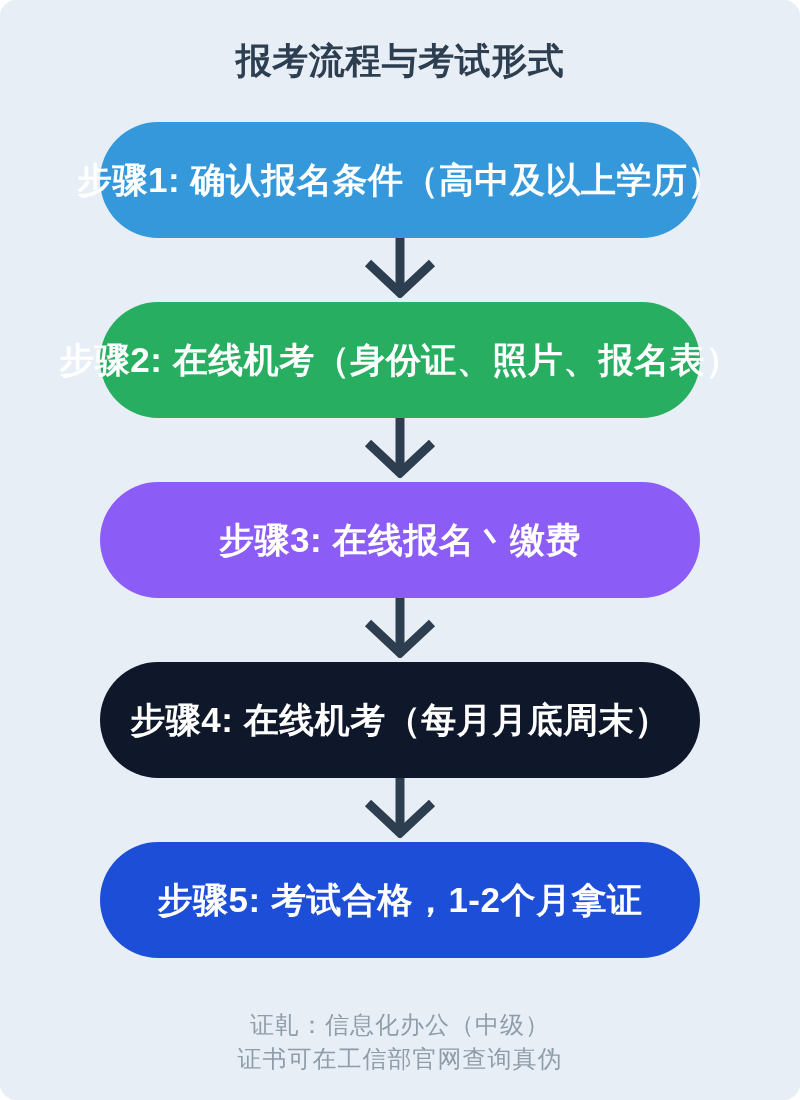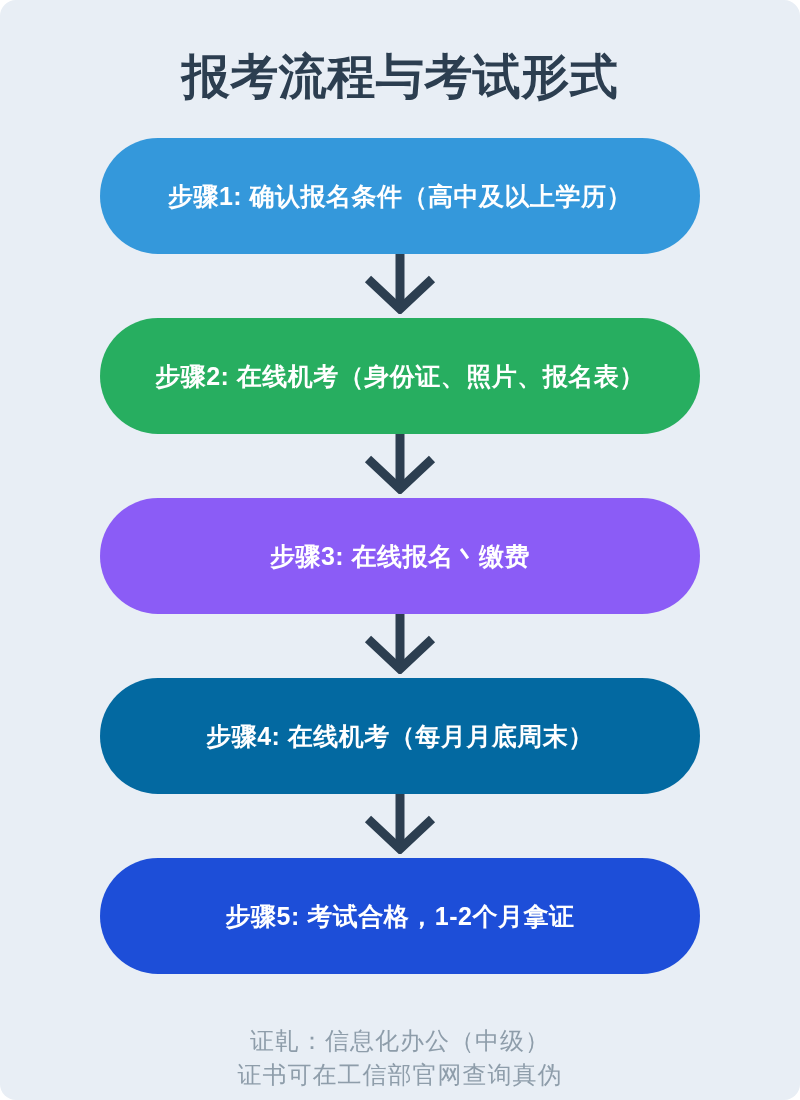--- a/index.html
+++ b/index.html
@@ -11,25 +11,25 @@
   .canvas {
     position: relative;
     width: 800px;
     height: 1100px;
     background: var(--bg, #e8eef5);
     border-radius: 16px;
     overflow: hidden;
     box-sizing: border-box;
   }
   .title {
-    margin: 16px;
+    margin: 0;
     padding-top: 40px;
     height: 42px;
     text-align: center;
-    font-size: 48px;
+    font-size: 36px;
     line-height: 42px;
     font-weight: bold;
     color: var(--title, #2c3e50);
     letter-spacing: 0.5px;
   }
   .flow {
     margin-top: 40px;
     display: flex;
     flex-direction: column;
     align-items: center;
@@ -40,21 +40,21 @@
     border-radius: 58px;
     display: flex;
     align-items: center;
     justify-content: center;
     box-sizing: border-box;
     padding: 0 18px;
     text-align: center;
   }
   .step-label {
     color: var(--step_text, #ffffff);
-    font-size: 25px;
+    font-size: 35px;
     font-weight: bold;
     white-space: nowrap;
     letter-spacing: 0.5px;
   }
   .arrow {
     height: 64px;
     width: 600px;
     display: flex;
     align-items: flex-start;
     justify-content: center;
@@ -109,21 +109,21 @@
       <span class="step-label">步骤3: 在线报名丶缴费</span>
     </div>
 
     <div class="arrow">
       <svg width="104" height="60" viewBox="0 0 104 60">
         <line x1="52" y1="0" x2="52" y2="50" stroke="#2c3e50" stroke-width="9"></line>
         <path d="M20 25 L52 55 L84 25" fill="none" stroke="#2c3e50" stroke-width="9" stroke-linejoin="miter"></path>
       </svg>
     </div>
 
-    <div class="step" style="background: #0369a1;">
+    <div class="step" style="background: #0f172a;">
       <span class="step-label">步骤4: 在线机考（每月月底周末）</span>
     </div>
 
     <div class="arrow">
       <svg width="104" height="60" viewBox="0 0 104 60">
         <line x1="52" y1="0" x2="52" y2="50" stroke="#2c3e50" stroke-width="9"></line>
         <path d="M20 25 L52 55 L84 25" fill="none" stroke="#2c3e50" stroke-width="9" stroke-linejoin="miter"></path>
       </svg>
     </div>
 

